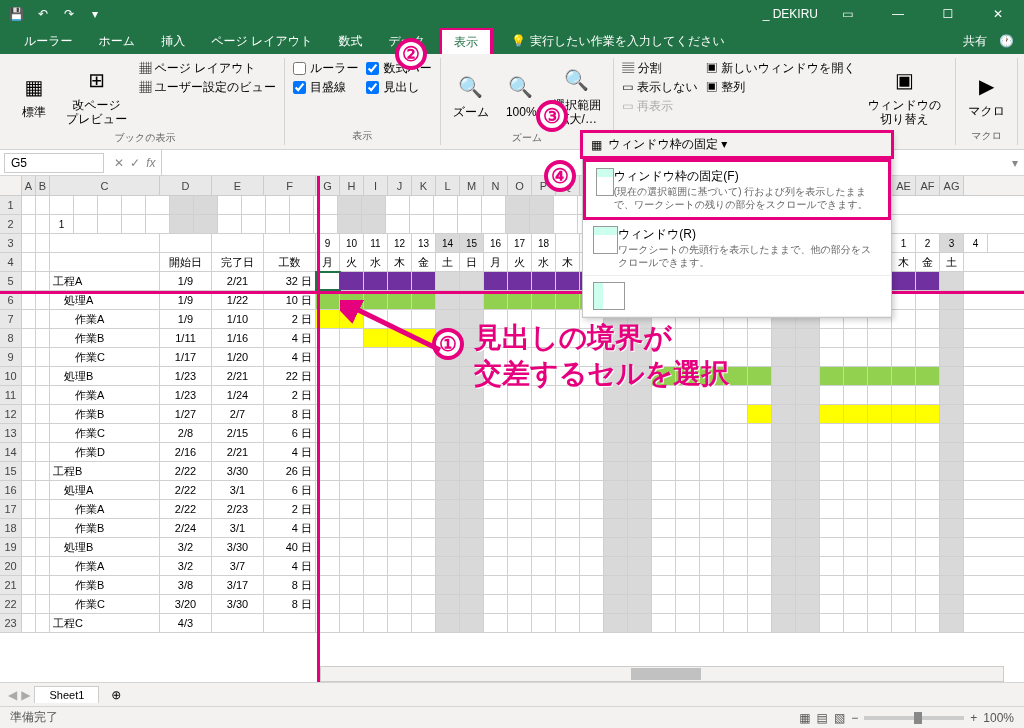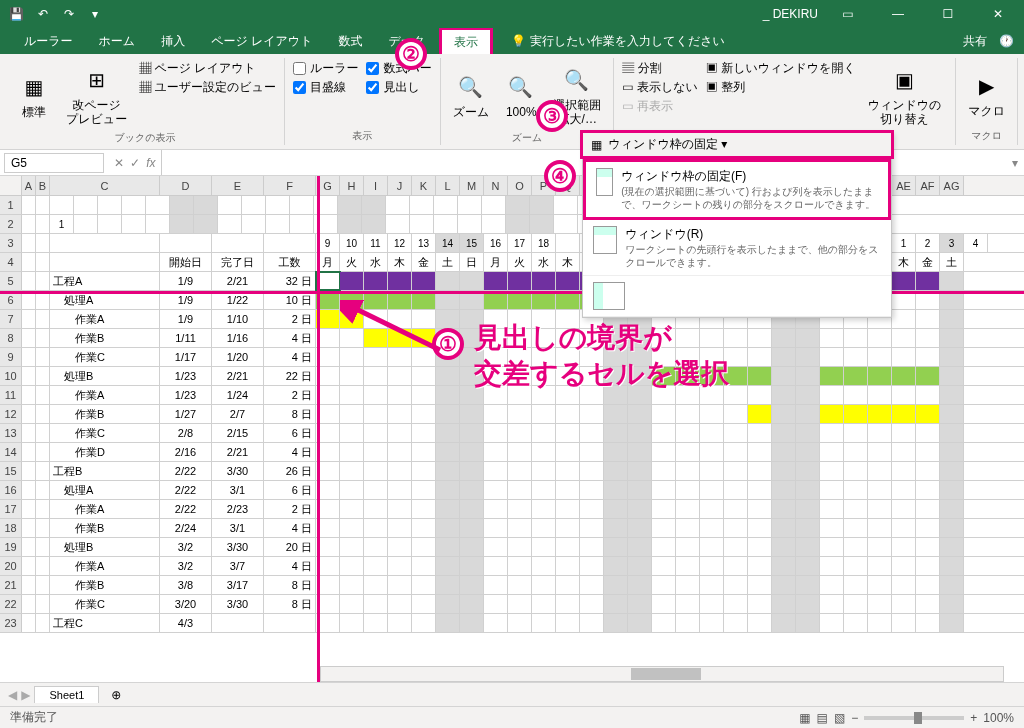--- a/index.html
+++ b/index.html
@@ -43,21 +43,21 @@
 .gantt-yellow{background:#ffff00}
 .sat{background:#d9d9d9}
 .selected-cell{outline:2px solid #217346;outline-offset:-1px;background:#fff}
 .freeze-line-v{position:absolute;top:0;bottom:0;width:3px;background:#e6007e;z-index:50}
 .freeze-line-h{position:absolute;left:0;right:0;height:3px;background:#e6007e;z-index:50}
 .callout{position:absolute;z-index:60;pointer-events:none}
 .num-badge{width:32px;height:32px;border-radius:50%;background:#fff;border:4px solid #e6007e;color:#e6007e;font-weight:bold;font-size:20px;display:flex;align-items:center;justify-content:center}
 .anno-text{color:#e6007e;font-size:28px;font-weight:bold;line-height:1.3;text-shadow:1px 1px 0 #fff}
 .freeze-menu{position:absolute;top:132px;left:582px;width:310px;background:#fff;border:1px solid #c6c6c6;box-shadow:2px 2px 6px rgba(0,0,0,.2);z-index:100}
 .fm-btn{border:3px solid #e6007e;padding:3px 8px;display:flex;align-items:center;gap:6px;font-size:12px;background:#f3f2f1;margin:-3px -3px 0 -3px}
-.fm-item{display:flex;gap:8px;padding:6px 10px;border-bottom:1px solid #eee}
+.fm-item{display:flex;padding:6px 10px;border-bottom:1px solid #eee}
 .fm-item.hl{border:3px solid #e6007e}
 .fm-ic{width:32px;height:28px;border:1px solid #999;background:linear-gradient(#cfe 30%,#fff 30%)}
 .fm-txt .t1{font-size:12px}
 .fm-txt .t2{font-size:10px;color:#666;line-height:1.3}
 .sheet-tabs{height:24px;background:#f3f2f1;border-top:1px solid #d4d4d4;display:flex;align-items:center;padding:0 8px;gap:4px}
 .stab{padding:2px 14px;background:#fff;border:1px solid #ccc;border-bottom:none;font-size:11px}
 .statusbar{height:22px;background:#f3f2f1;border-top:1px solid #d4d4d4;display:flex;align-items:center;padding:0 10px;font-size:11px;color:#555}
 .zoom{margin-left:auto;display:flex;align-items:center;gap:6px}
 .zslider{width:100px;height:4px;background:#ccc;position:relative}
 .zslider::after{content:"";position:absolute;left:50%;top:-4px;width:8px;height:12px;background:#888}
@@ -906,21 +906,21 @@
         <div class="cell c-day" style="width: 24px;"></div>
         <div class="cell c-day sat" style="width: 24px;"></div>
       </div>
       <div class="row">
         <div class="rh">19</div>
         <div class="cell c-a"></div>
         <div class="cell c-b"></div>
         <div class="cell c-c" style="width: 110px;">　処理B</div>
         <div class="cell c-d">3/2</div>
         <div class="cell c-e">3/30</div>
-        <div class="cell c-f">20 日</div>
+        <div class="cell c-f">40 日</div>
         <div class="cell c-day" style="width: 24px;"></div>
         <div class="cell c-day" style="width: 24px;"></div>
         <div class="cell c-day" style="width: 24px;"></div>
         <div class="cell c-day" style="width: 24px;"></div>
         <div class="cell c-day" style="width: 24px;"></div>
         <div class="cell c-day sat" style="width: 24px;"></div>
         <div class="cell c-day sat" style="width: 24px;"></div>
         <div class="cell c-day" style="width: 24px;"></div>
         <div class="cell c-day" style="width: 24px;"></div>
         <div class="cell c-day" style="width: 24px;"></div>

